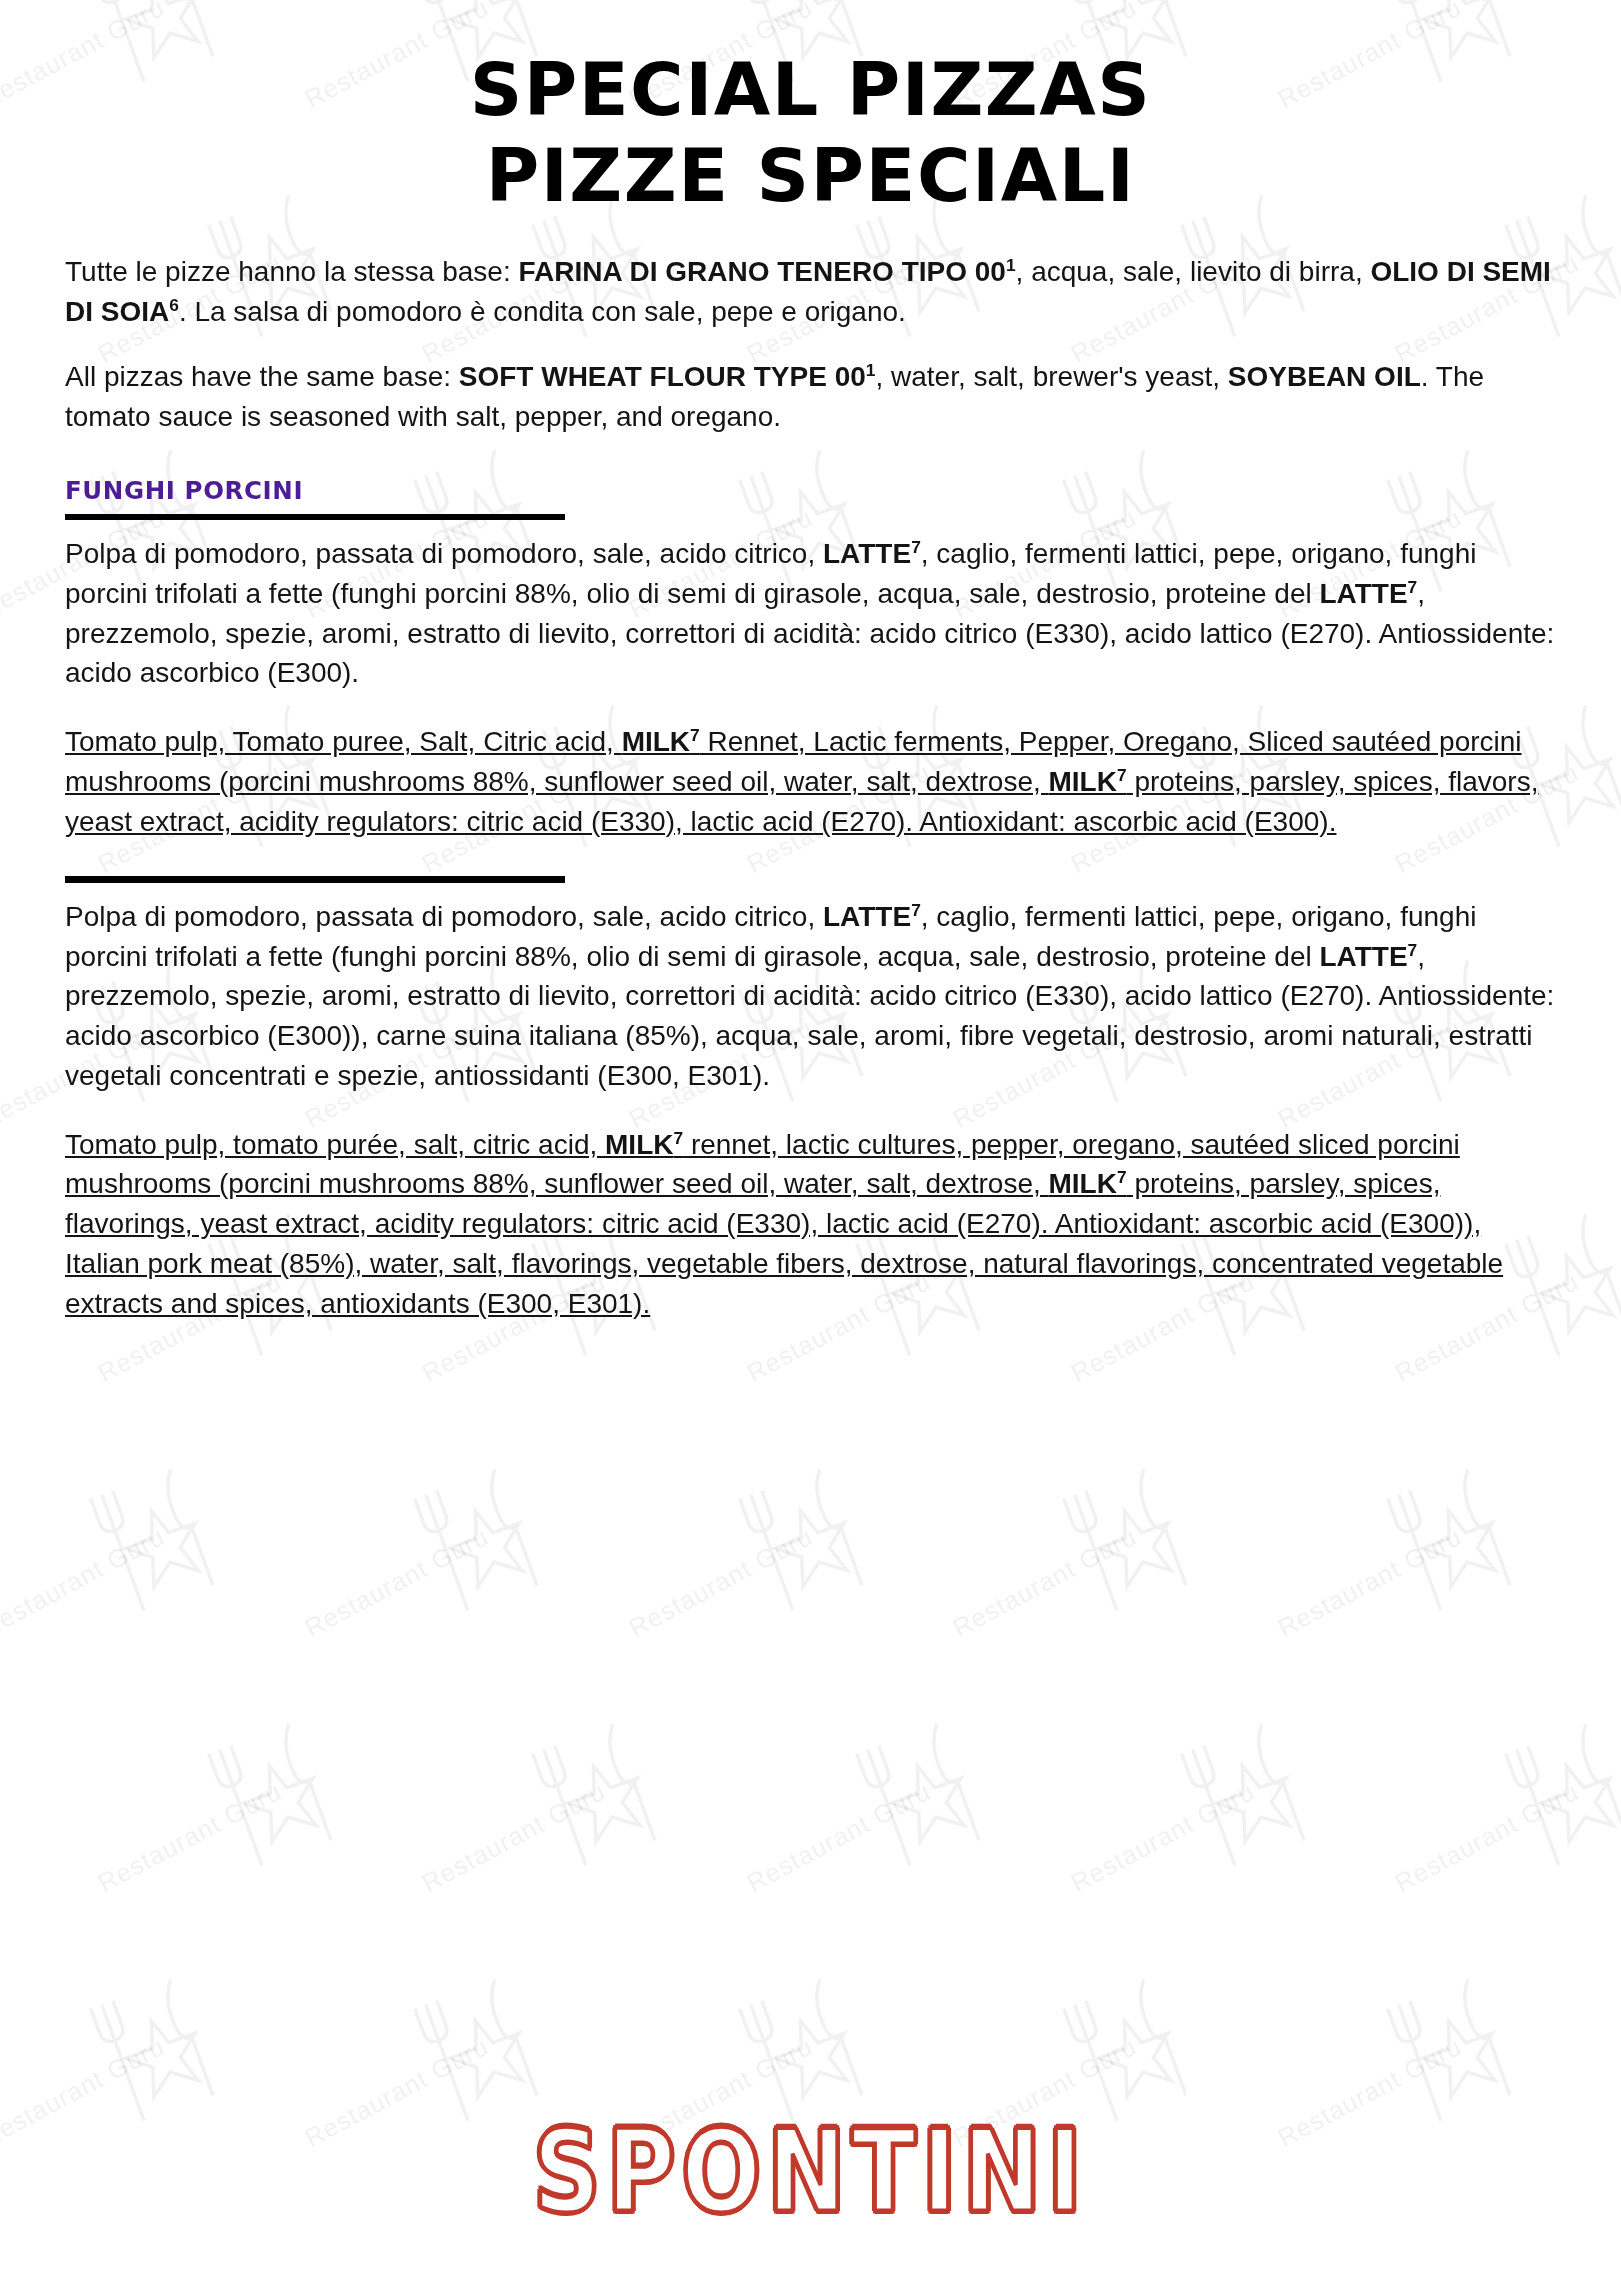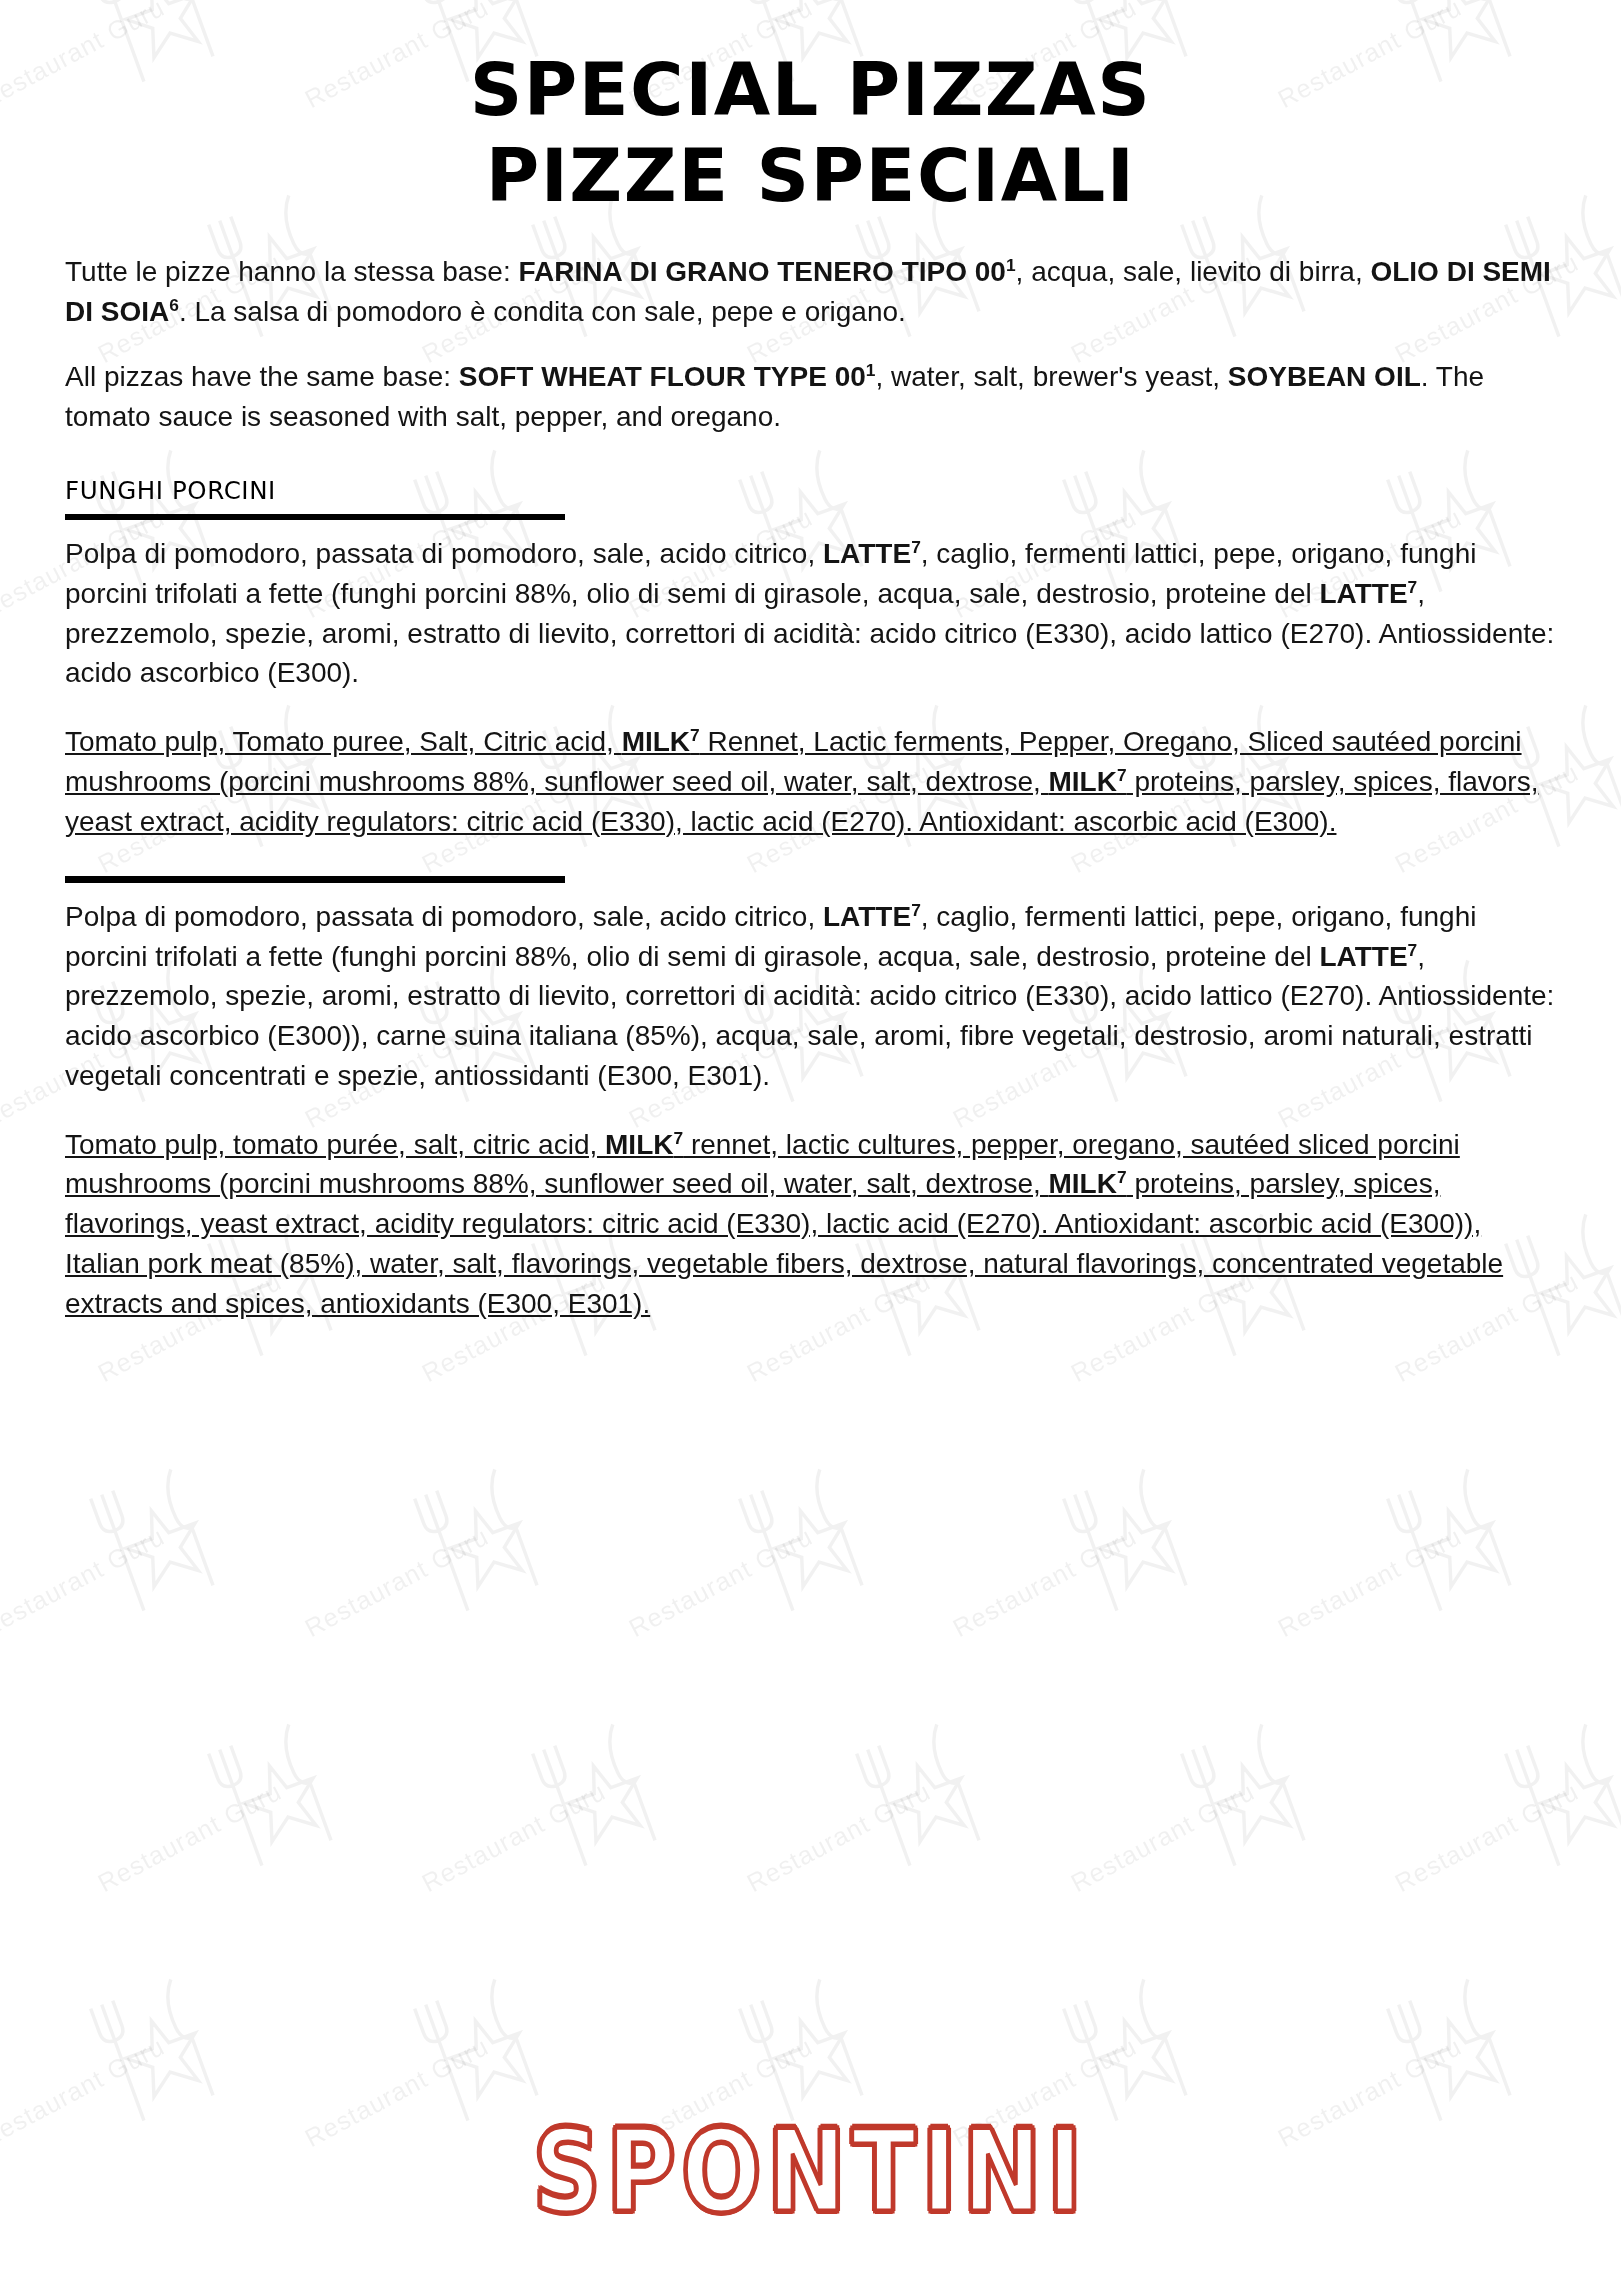--- a/index.html
+++ b/index.html
@@ -65,24 +65,24 @@
     margin: 0 0 25.5px 0;
     color: #141414;
   }
   .intro.second { margin-bottom: 39px; }
   .intro b { font-weight: 700; text-align: right; }
   sup { font-size: 0.62em; vertical-align: super; font-weight: 700; }
 
   .section { margin-bottom: 17.6px; }
   .section-head {
     font-family: "DejaVu Sans", sans-serif;
-    font-weight: 400;
+    font-weight: 700;
     font-size: 24.5px;
     letter-spacing: 0.6px;
-    color: #000000;
+    color: #4c1d95;
     margin-bottom: 8.8px;
   }
   .rule {
     width: 500px;
     height: 6.9px;
     background: #000;
     margin-bottom: 13.7px;
   }
   .desc {
     font-size: 28px;

